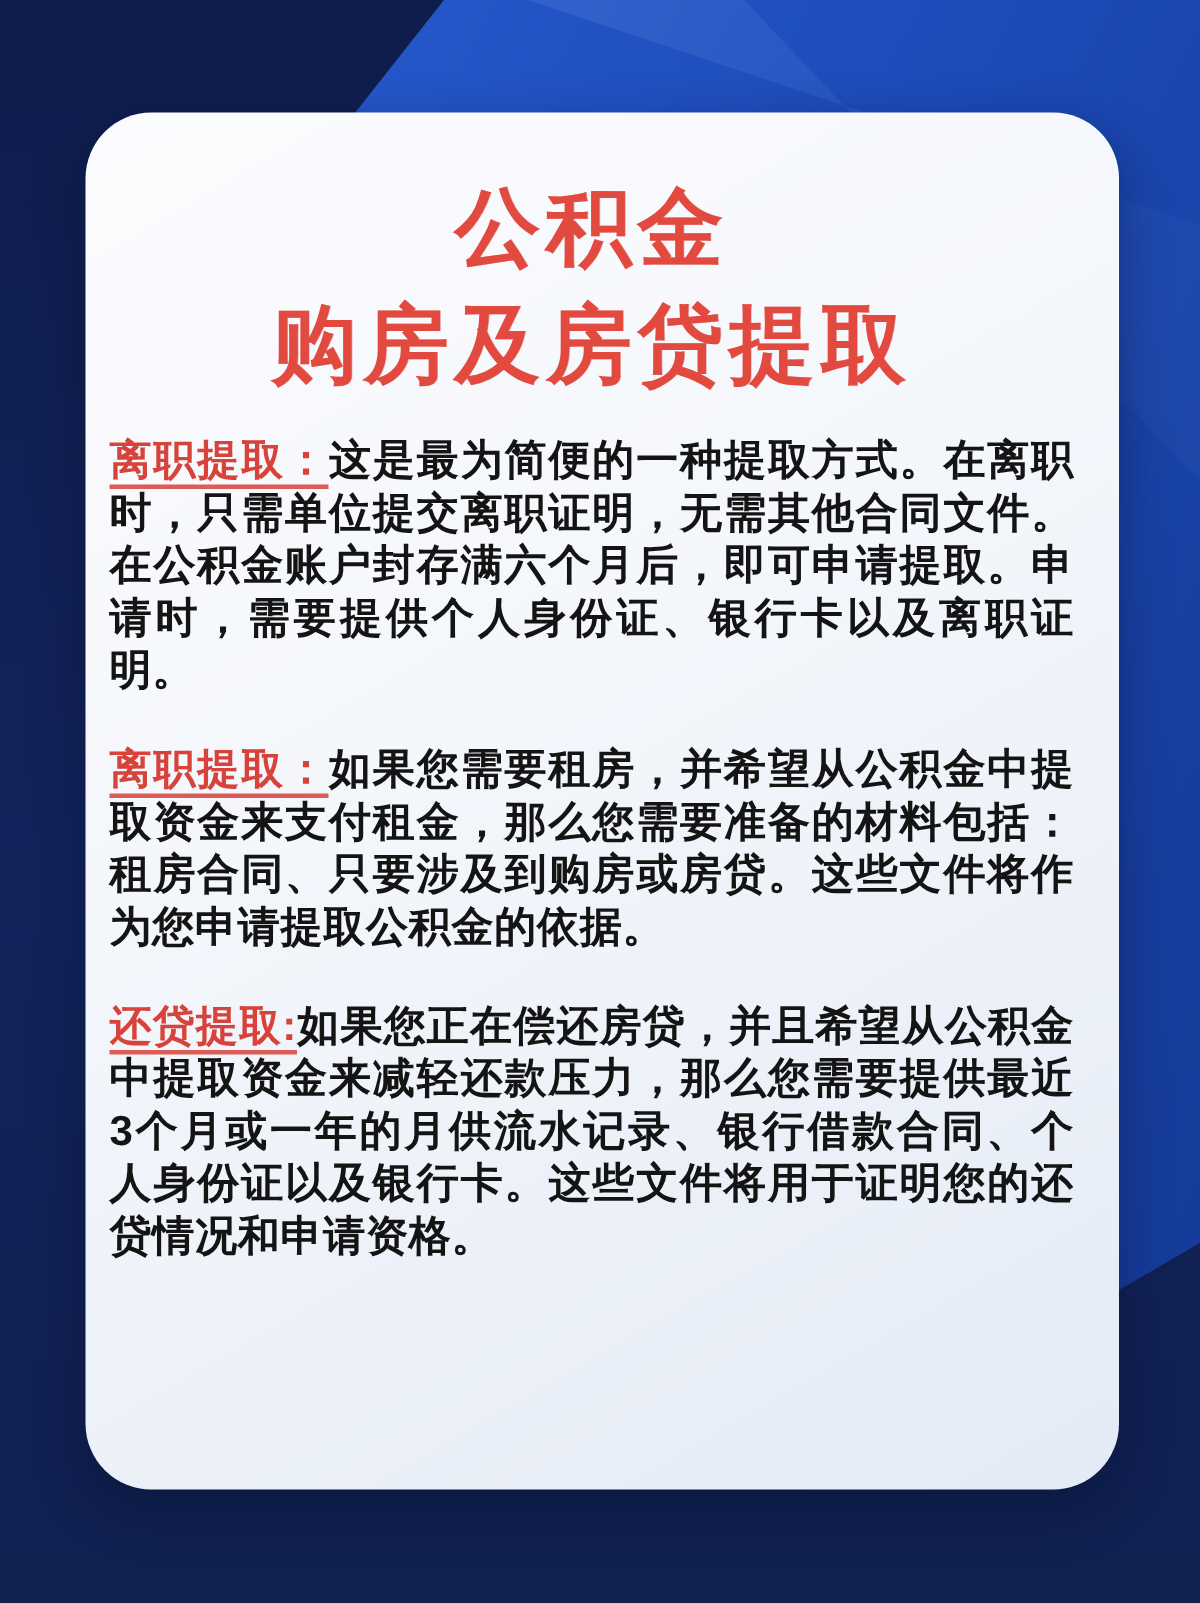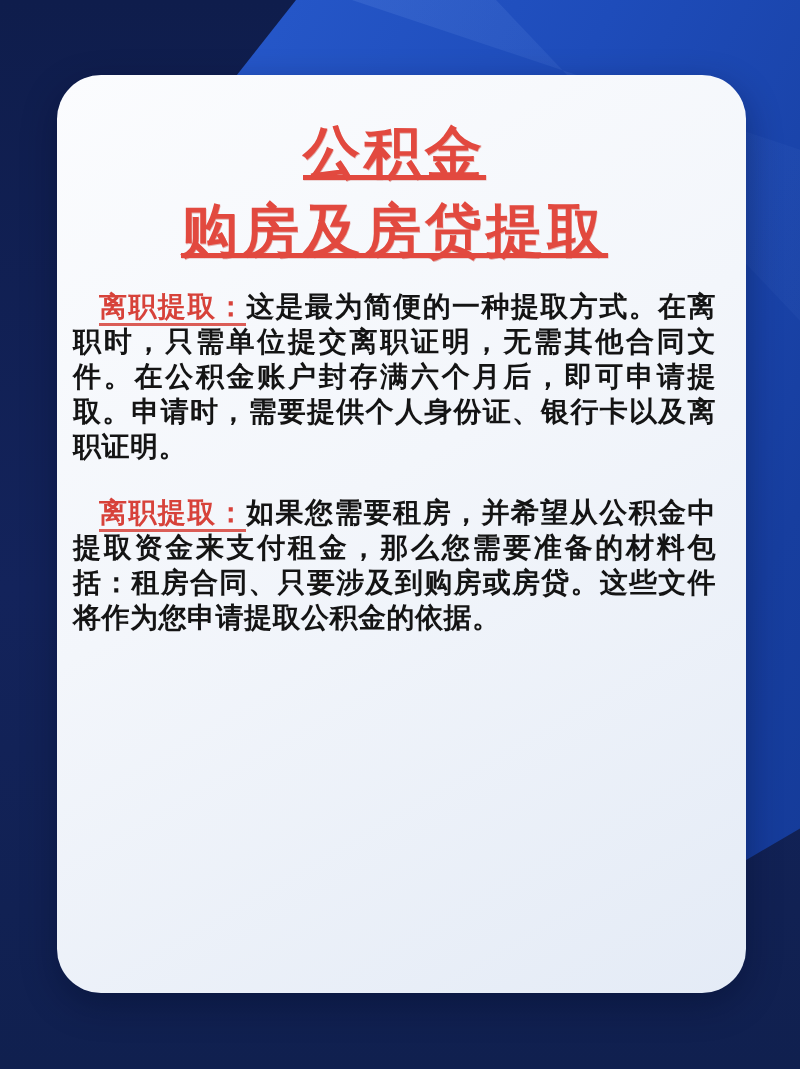--- a/index.html
+++ b/index.html
@@ -49,41 +49,39 @@
   }
 
   .title {
     text-align: center;
     color: #e2493f;
     font-weight: 700;
     font-size: 57px;
     line-height: 78px;
     letter-spacing: 4px;
     text-shadow: 0.5px 0.5px 0 rgba(190,40,30,0.35);
-    text-decoration: underline;
   }
 
   .sections {
     margin-top: 20px;
   }
 
   .para {
     font-size: 28px;
     line-height: 35px;
     letter-spacing: 0.5px;
     color: #141414;
     font-weight: 700;
     text-align: justify;
     margin: 0 0 31px 0;
   }
   .para .heading {
     color: #d7423a;
     border-bottom: 3px solid rgba(214, 66, 58, 0.85);
     padding-bottom: 1px;
-    margin-left: 26px;
   }
 </style>
 </head>
 <body>
 
 <div class="bg-base"></div>
 <div class="bg-bright"></div>
 <div class="bg-streak"></div>
 
 <div class="card">
@@ -93,15 +91,16 @@
     <div>购房及房贷提取</div>
   </div>
 
   <div class="sections">
 
     <p class="para"><span class="heading">离职提取：</span><span>这是最为简便的一种提取方式。在离职时，只需单位提交离职证明，无需其他合同文件。在公积金账户封存满六个月后，即可申请提取。申请时，需要提供个人身份证、银行卡以及离职证明。</span></p>
 
     <p class="para"><span class="heading">离职提取：</span><span>如果您需要租房，并希望从公积金中提取资金来支付租金，那么您需要准备的材料包括：租房合同、只要涉及到购房或房贷。这些文件将作为您申请提取公积金的依据。</span></p>
 
 
+    <p class="para"><span class="heading">还贷提取:</span><span>如果您正在偿还房贷，并且希望从公积金中提取资金来减轻还款压力，那么您需要提供最近3个月或一年的月供流水记录、银行借款合同、个人身份证以及银行卡。这些文件将用于证明您的还贷情况和申请资格。</span></p>
 
   </div>
 </div>
 
 </body></html>

